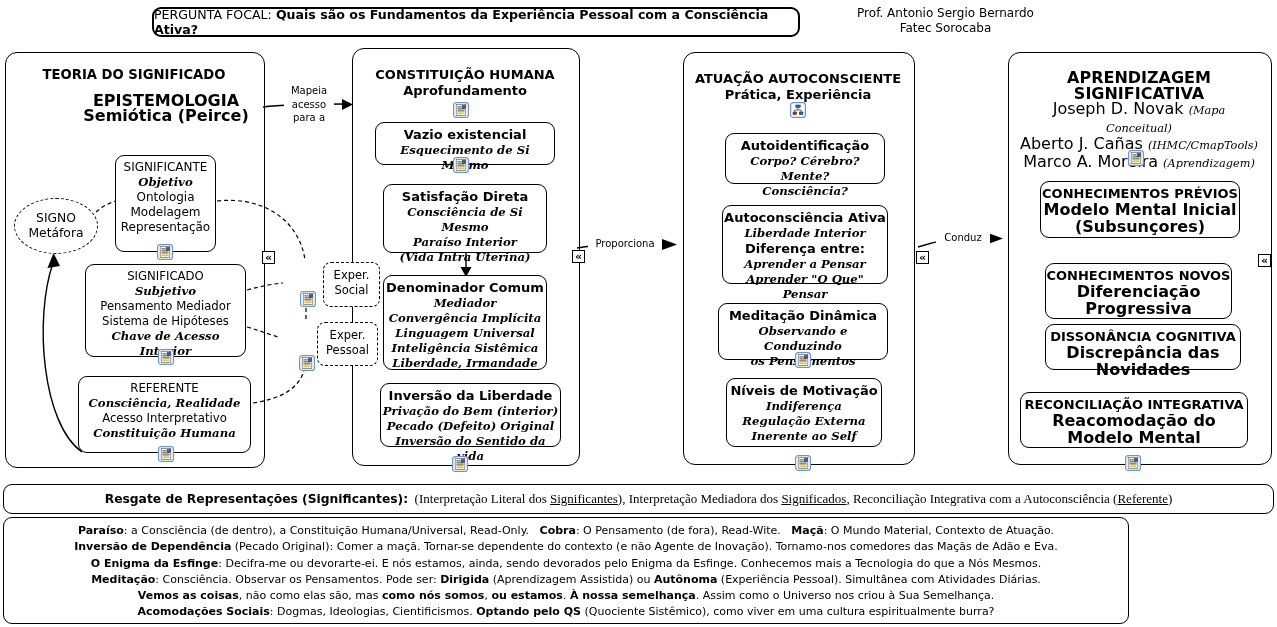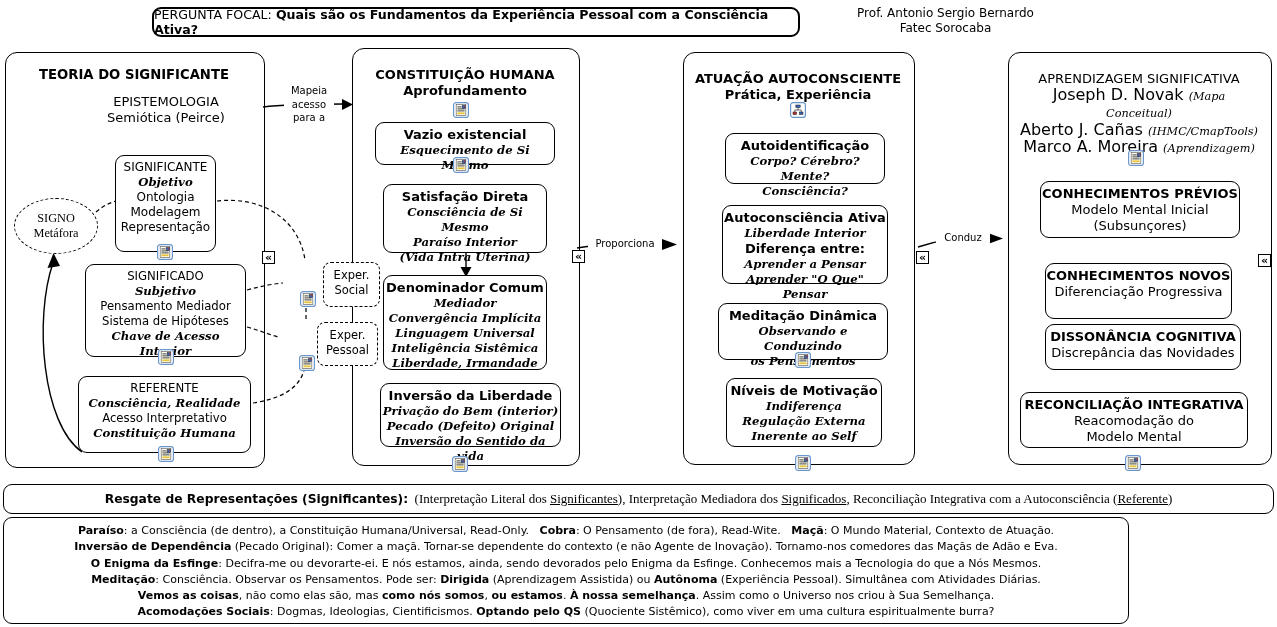--- a/index.html
+++ b/index.html
@@ -9,21 +9,21 @@
   .overlay path{stroke:#000;stroke-width:1.4;fill:none;}
   .overlay path.d{stroke-width:1.2;stroke-dasharray:4 3;}
   .overlay polygon{fill:#000;stroke:none;}
   .colbox{position:absolute;background:#fff;border:1.6px solid #000;border-radius:12px;z-index:1;}
   .node{position:absolute;background:#fff;border:1.3px solid #000;border-radius:9px;
         text-align:center;font-size:11.7px;line-height:15px;padding-top:4px;
         box-sizing:border-box;z-index:3;}
   .txt{position:absolute;text-align:center;z-index:3;line-height:15px;}
   .ellipse{position:absolute;border:1.3px dashed #000;border-radius:50%;background:#fff;
            display:flex;flex-direction:column;justify-content:center;text-align:center;
-           font-size:12.3px;line-height:15px;z-index:3;box-sizing:border-box;font-family:Liberation Serif, serif;}
+           font-size:12.3px;line-height:15px;z-index:3;box-sizing:border-box;}
   .dashedbox{border-style:dashed;border-radius:8px;font-size:11.5px;padding-top:5px;margin-left:40px;}
   .linklabel{position:absolute;background:#fff;text-align:center;font-size:10px;
              line-height:13.5px;z-index:4;}
   .focal{position:absolute;left:152px;top:7px;width:648px;height:30px;border:2.6px solid #000;
          border-radius:9px;background:#fff;display:flex;align-items:center;justify-content:center;
          font-size:12.6px;z-index:3;box-sizing:border-box;}
   .author{position:absolute;left:853px;top:6px;width:185px;text-align:center;font-size:12px;
           line-height:15px;z-index:3;}
   .chev{position:absolute;width:13px;height:13px;border:1.4px solid #000;background:#fff;
         font-size:11px;font-weight:bold;line-height:11px;text-align:center;z-index:5;
@@ -36,21 +36,21 @@
   .notes{position:absolute;left:3px;top:517px;width:1126px;height:107px;border:1.6px solid #000;
          border-radius:9px;background:#fff;text-align:center;font-size:11px;line-height:16.3px;
          padding-top:5px;z-index:3;box-sizing:border-box;font-family:"DejaVu Sans",sans-serif;}
   
   .b{font-weight:bold;}
   .hb{font-weight:bold;font-size:13px;font-family:"DejaVu Sans",sans-serif;}
   .s{font-family:"DejaVu Serif",serif;font-style:italic;font-weight:bold;font-size:11.7px;}
   .pi{font-family:"DejaVu Serif",serif;font-style:italic;font-size:11.3px;}
   .u{text-decoration:underline;}
   .bl{font-family:"DejaVu Sans",sans-serif;font-weight:bold;font-size:12.3px;}
-  .t13{font-size:13px;}
+  .t13{font-size:16px;font-weight:bold;}
 </style>
 </head>
 <body>
 
 <div class="canvas">
 
   <svg class="overlay" width="1277" height="627">
     <path d="M263,107 C278,105 300,104 344,104"></path>
     <polygon points="342,99 342,110 353,104.5"></polygon>
     <path d="M577,248 C600,244 630,244 664,244"></path>
@@ -77,21 +77,21 @@
   <div class="focal">
     <div>
         <div><span>PERGUNTA FOCAL:&nbsp;</span><span class="b">Quais são os Fundamentos da Experiência Pessoal com a Consciência Ativa?</span></div>
       </div>
   </div>
   <div class="author">
       <div><span>Prof. Antonio Sergio Bernardo</span></div>
       <div><span>Fatec Sorocaba</span></div>
     </div>
 
-  <div class="txt b" style="left:10px;top:67px;width:248px;font-size:13.2px;">TEORIA DO SIGNIFICANTE</div>
+  <div class="txt b" style="left:10px;top:67px;width:248px;font-size:13.2px;">TEORIA DO SIGNIFICADO</div>
   <div class="txt" style="left:66px;top:93px;width:200px;">
       <div><span class="t13">EPISTEMOLOGIA</span></div>
       <div><span class="t13">Semiótica (Peirce)</span></div>
     </div>
   <div class="ellipse" style="left:14px;top:198px;width:84px;height:56px;">
       <div><span>SIGNO</span></div>
       <div><span>Metáfora</span></div>
     </div>
   <div class="node" style="left:115px;top:155px;width:101px;height:97px;font-size:12px;">
       <div><span>SIGNIFICANTE</span></div>

